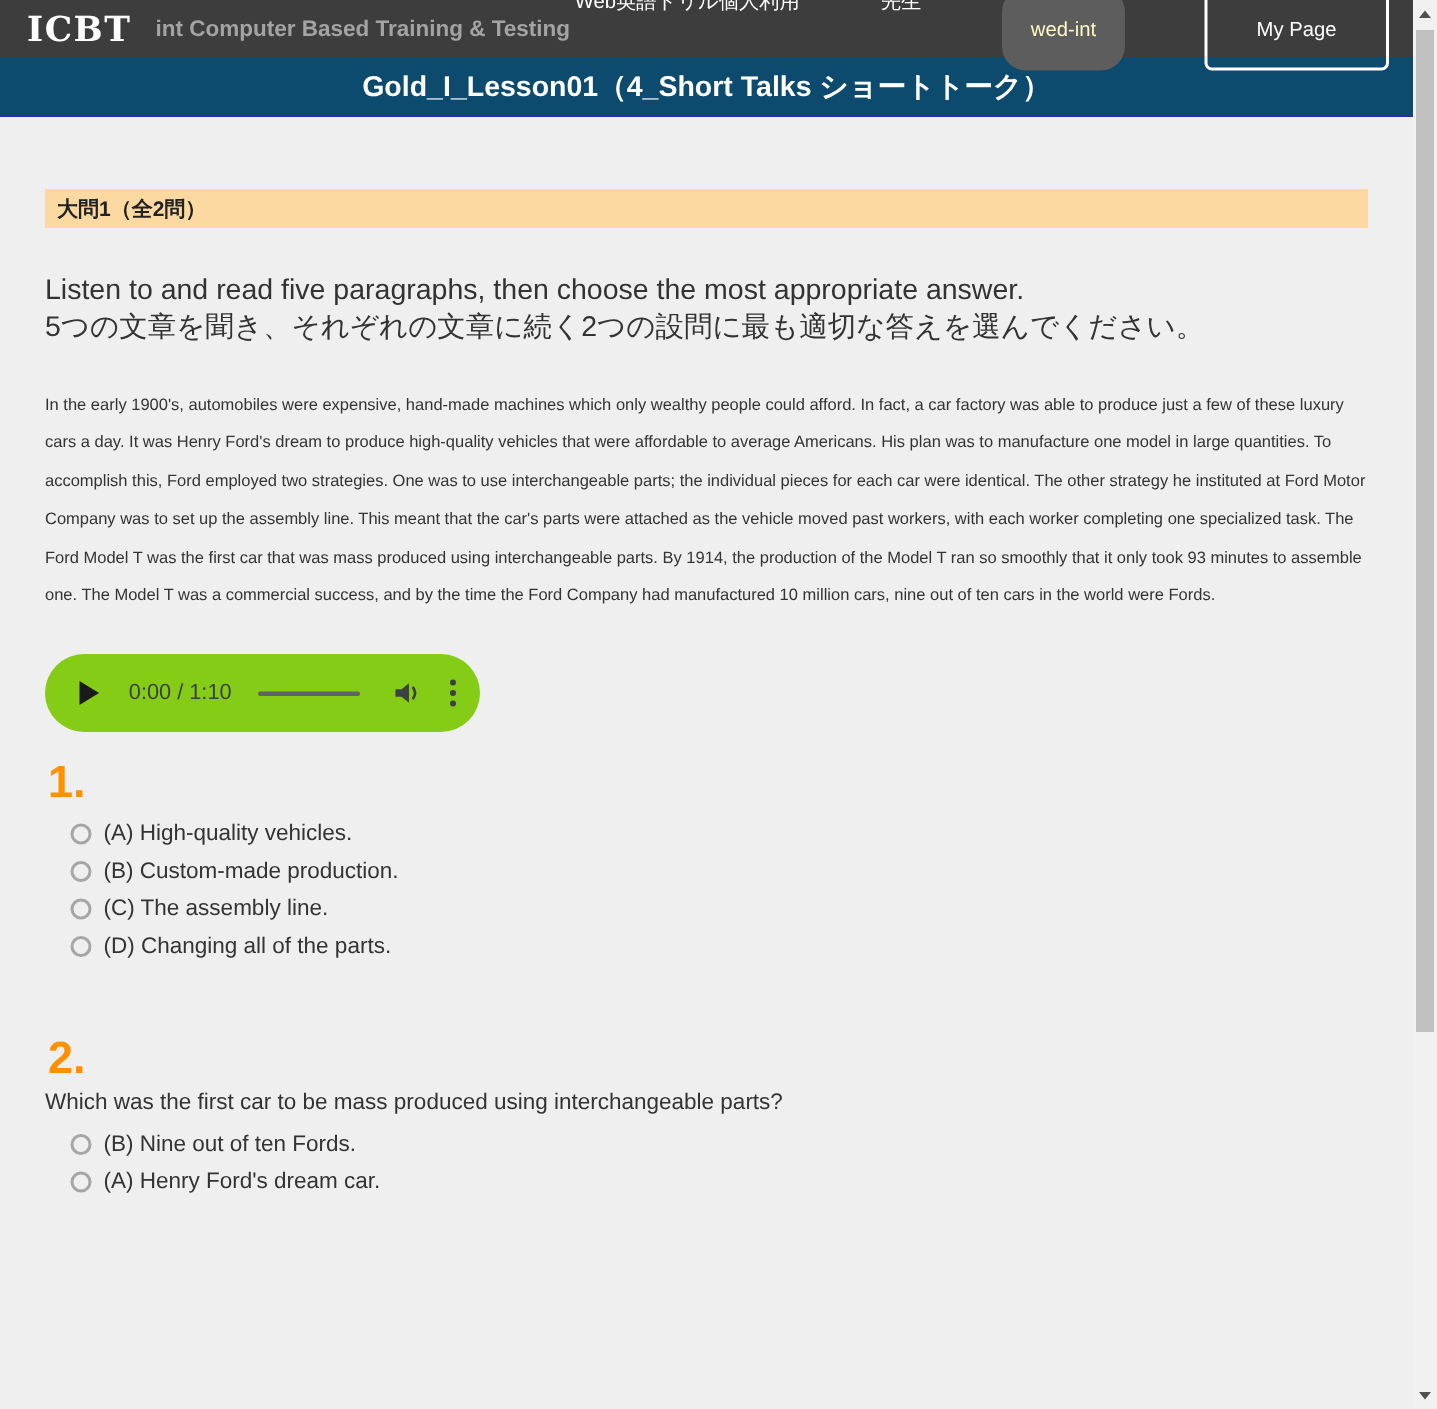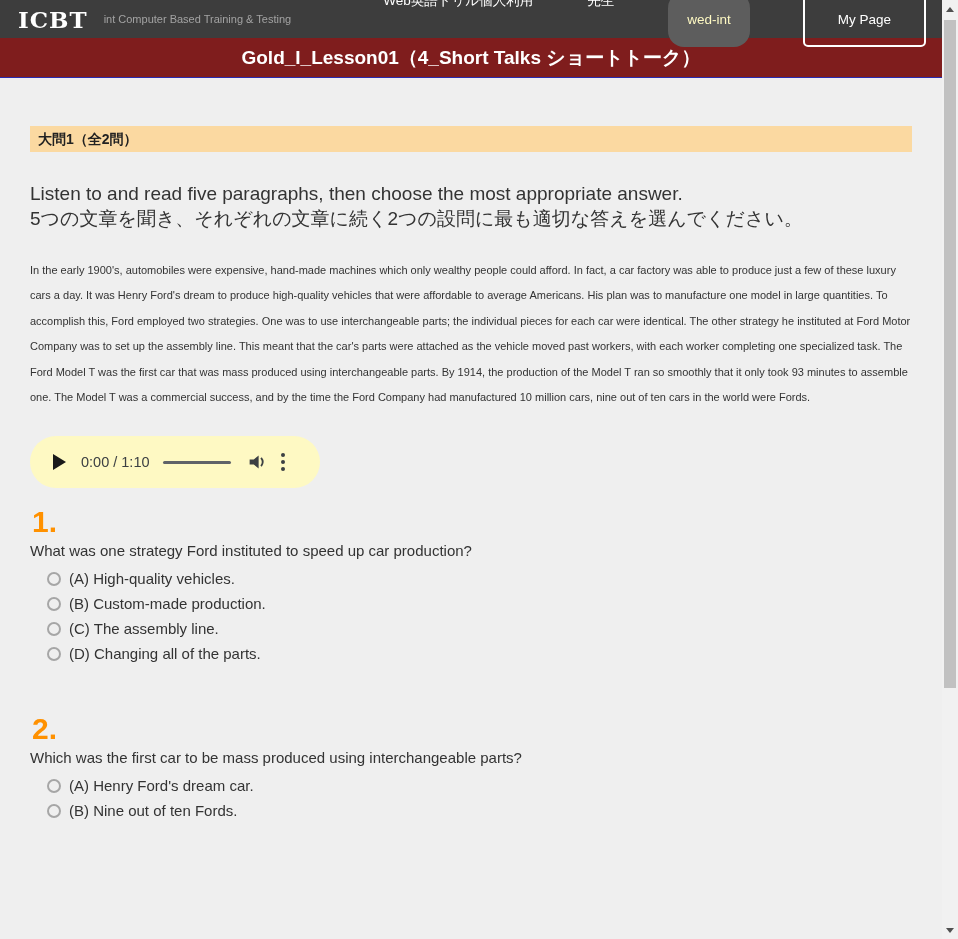--- a/index.html
+++ b/index.html
@@ -16,42 +16,42 @@
   .topbar {
     height:38px; background:#3d3d3d;
     display:flex; align-items:center;
     padding:0 16px 0 18px;
   }
   .logo {
     font-family:"DejaVu Serif", serif;
     font-size:23px; font-weight:bold; color:#ffffff;
     letter-spacing:1px;
   }
-  .tagline { color:#a3a3a3; font-size:11px; margin-left:16px; }
+  .tagline { color:#a3a3a3; font-size:15px; margin-left:16px;font-weight:bold; }
   .topbar-right {
     margin-left:auto; display:flex; 
     color:#ffffff; font-size:13.5px;gap:40px;
   }
   .account-label { margin-right:14px; }
   .role-label { margin-right:14px; }
   .user-pill {
     background:#5d5d5d; color:#fef9c3; border:none;
     border-radius:16px; padding:20px 19px; font-size:13.5px;
     font-family:inherit; cursor:pointer; margin-right:13px;
   }
   .mypage-btn {
     background:transparent; color:#fff;
     border:2px solid #ffffff; border-radius:5px;
     padding:6px 33px; font-size:13.5px;
     font-family:inherit; cursor:pointer;
   }
 
   
   .titlebar {
-    height:40px; background:#7f1d1d;
+    height:40px; background:#0c4a6e;
     display:flex; align-items:center; justify-content:center;
     color:#ffffff; font-size:19px; font-weight:bold;
     border-bottom:1px solid #2a2ab0;
   }
 
   
   .content { padding:0 30px; }
 
   .section-head {
     margin-top:48px; height:26px; line-height:26px;
@@ -59,23 +59,24 @@
     font-size:14px; font-weight:bold; color:#222;
   }
 
   .instructions { margin-top:29px; font-size:19px; line-height:25px; color:#333; }
 
   .passage { margin-top:27px; font-size:11px; line-height:25.4px; color:#333; }
 
   
   .audio-player {
     margin-top:26px; width:290px; height:52px;
-    background:#fef9c3; border-radius:26px;
+    background:#84cc16; border-radius:26px;
     display:flex; align-items:center;
     padding:0 16px;
+    justify-content:space-between;
   }
   .play-btn {
     width:26px; height:26px; border:none; background:transparent;
     display:flex; align-items:center; justify-content:center; cursor:pointer;
   }
   .play-tri {
     width:0; height:0;
     border-left:13px solid #1a1a1a;
     border-top:8px solid transparent;
     border-bottom:8px solid transparent;
@@ -192,21 +193,20 @@
       </button>
       <button class="kebab-btn">
         <span></span>
         <span></span>
         <span></span>
       </button>
     </div>
 
 
     <div class="q-number">1.</div>
-    <div class="q-text">What was one strategy Ford instituted to speed up car production?</div>
     <div class="options">
       <div class="option-row">
         <span class="radio"></span>
         <span class="option-label">(A) High-quality vehicles.</span>
       </div>
       <div class="option-row">
         <span class="radio"></span>
         <span class="option-label">(B) Custom-made production.</span>
       </div>
       <div class="option-row">
@@ -217,25 +217,25 @@
         <span class="radio"></span>
         <span class="option-label">(D) Changing all of the parts.</span>
       </div>
     </div>
 
     <div class="q-number q2">2.</div>
     <div class="q-text">Which was the first car to be mass produced using interchangeable parts?</div>
     <div class="options">
       <div class="option-row">
         <span class="radio"></span>
+        <span class="option-label">(B) Nine out of ten Fords.</span>
+      </div>
+      <div class="option-row">
+        <span class="radio"></span>
         <span class="option-label">(A) Henry Ford's dream car.</span>
-      </div>
-      <div class="option-row">
-        <span class="radio"></span>
-        <span class="option-label">(B) Nine out of ten Fords.</span>
       </div>
     </div>
 
   </div>
 </div>
 
 <div class="scrollbar">
   <div class="sb-arrow up">
     <span class="tri-up"></span>
   </div>

